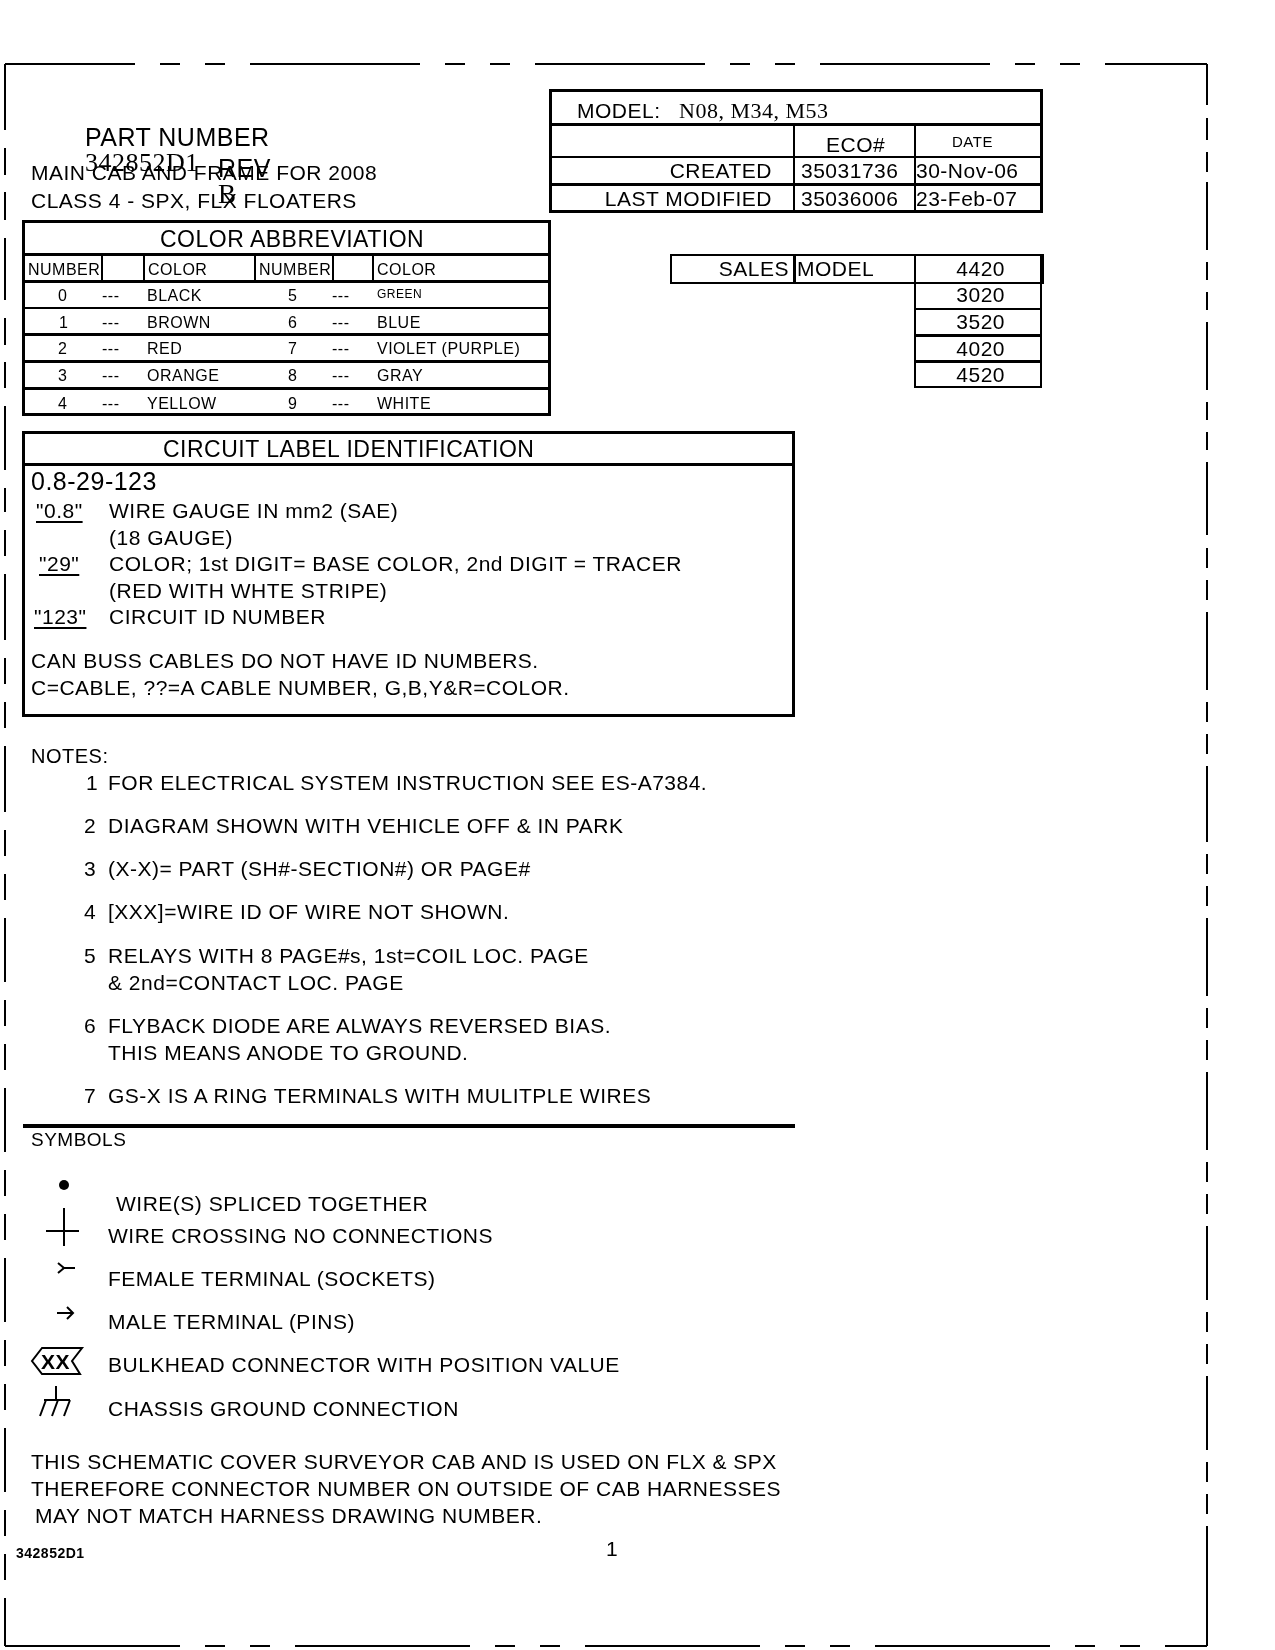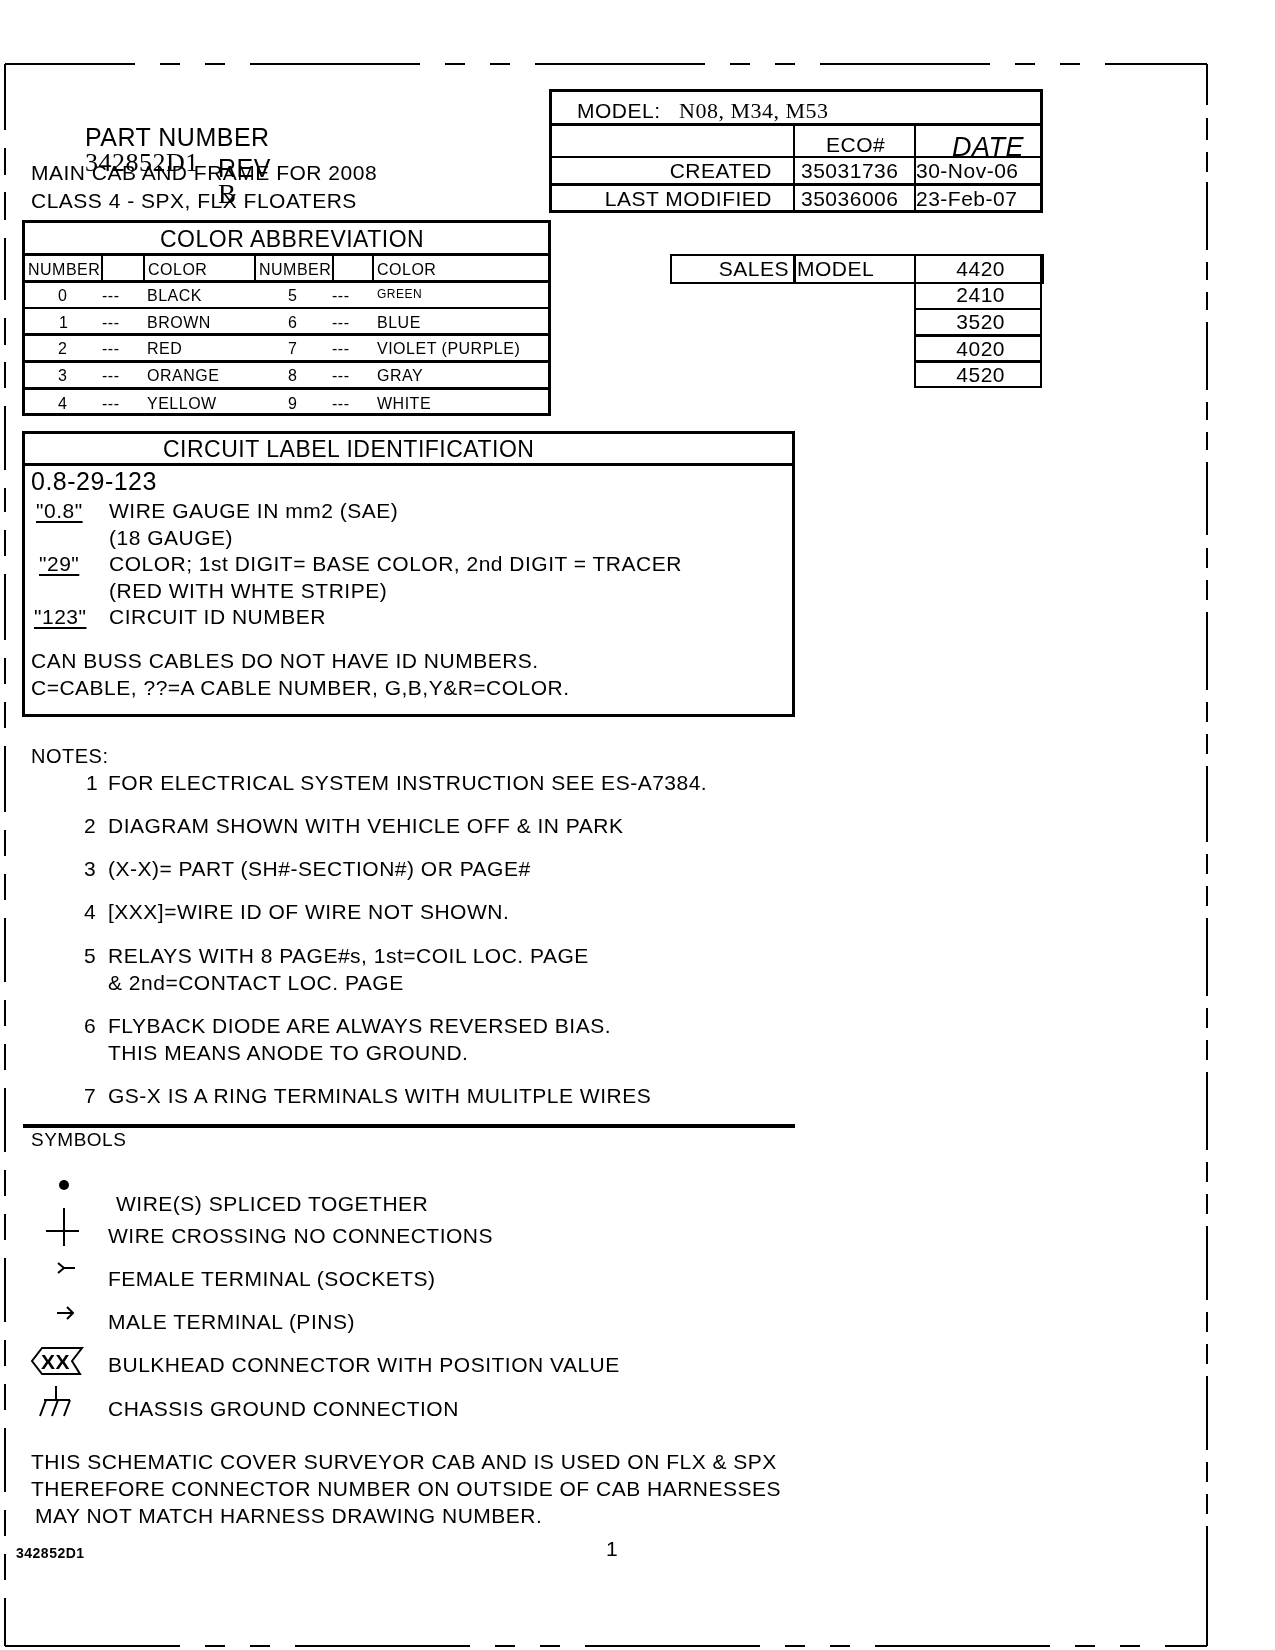--- a/index.html
+++ b/index.html
@@ -42,41 +42,41 @@
 
 <div class="box" style="left:549px;top:89px;width:494px;height:124px;"></div>
 <div class="hline" style="left:549px;top:123px;width:494px;"></div>
 <div class="hthin" style="left:549px;top:156px;width:494px;"></div>
 <div class="hline" style="left:549px;top:183px;width:494px;"></div>
 <div class="vline" style="left:793px;top:123px;height:90px;"></div>
 <div class="vline" style="left:914px;top:123px;height:90px;"></div>
 <div class="t" style="left:577px;top:100px;font-size:21px;">MODEL:</div>
 <div class="t serif" style="left:679px;top:100px;font-size:22px;">N08, M34, M53</div>
 <div class="t" style="left:826px;top:134px;font-size:21px;">ECO#</div>
-<div class="t" style="left:952px;top:134px;font-size:27px;font-style:italic;">DATE</div>
+<div class="t" style="left:952px;top:134px;font-size:15px;">DATE</div>
 <div class="t" style="right:503px;top:160px;font-size:21px;">CREATED</div>
 <div class="t" style="left:801px;top:160px;font-size:21px;">35031736</div>
 <div class="t" style="left:916px;top:160px;font-size:21px;">30-Nov-06</div>
 <div class="t" style="right:503px;top:188px;font-size:21px;">LAST MODIFIED</div>
 <div class="t" style="left:801px;top:188px;font-size:21px;">35036006</div>
 <div class="t" style="left:916px;top:188px;font-size:21px;">23-Feb-07</div>
 
 <div class="abs" style="left:670px;top:254px;width:372px;height:134px;">
   <div class="abs" style="left:0;top:0;width:370px;height:26px;border:2px solid #000;box-sizing:content-box;"></div>
   <div class="vthick" style="left:123px;top:0;height:28px;"></div>
   <div class="vline" style="left:244px;top:0;height:134px;"></div>
   <div class="vline" style="left:370px;top:0;height:134px;"></div>
   <div class="hthin" style="left:244px;top:54px;width:128px;"></div>
   <div class="hline" style="left:244px;top:80px;width:128px;"></div>
   <div class="hline" style="left:244px;top:106px;width:128px;"></div>
   <div class="hthin" style="left:244px;top:132px;width:128px;"></div>
   <div class="t" style="right:253px;top:4px;font-size:21px;">SALES</div>
   <div class="t" style="left:127px;top:4px;font-size:21px;">MODEL</div>
   <div class="t" style="right:37px;top:4px;font-size:21px;">4420</div>
-  <div class="t" style="right:37px;top:30px;font-size:21px;">2410</div>
+  <div class="t" style="right:37px;top:30px;font-size:21px;">3020</div>
   <div class="t" style="right:37px;top:57px;font-size:21px;">3520</div>
   <div class="t" style="right:37px;top:84px;font-size:21px;">4020</div>
   <div class="t" style="right:37px;top:110px;font-size:21px;">4520</div>
 </div>
 
 <div class="box" style="left:22px;top:220px;width:529px;height:196px;"></div>
 <div class="t" style="left:160px;top:228px;font-size:23px;">COLOR ABBREVIATION</div>
 <div class="hline" style="left:22px;top:253px;width:529px;"></div>
 <div class="hline" style="left:22px;top:280px;width:529px;"></div>
 <div class="hthin" style="left:22px;top:307px;width:529px;"></div>

